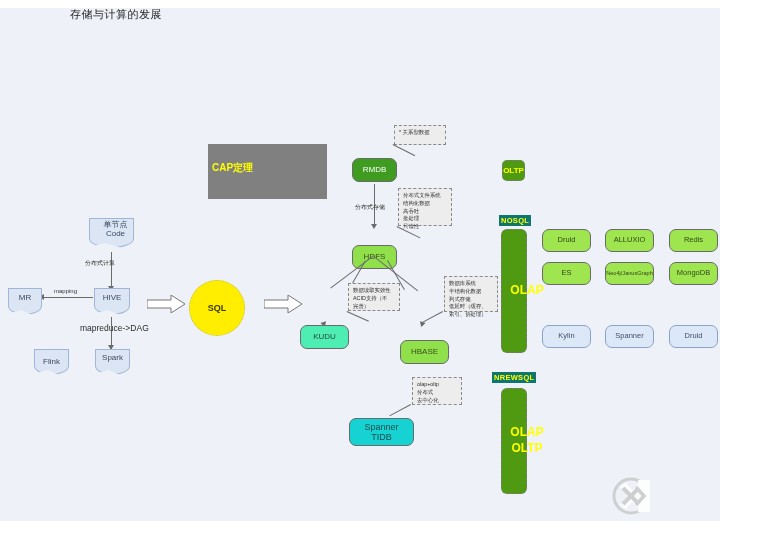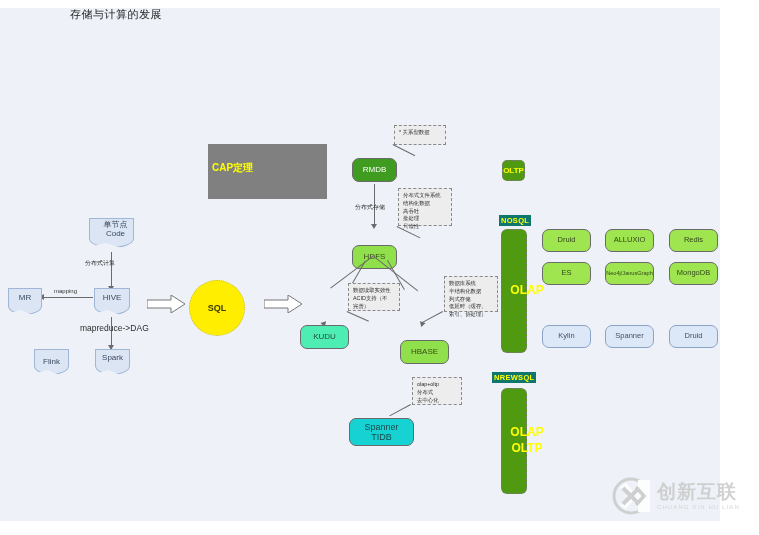--- a/index.html
+++ b/index.html
@@ -292,19 +292,15 @@
   </div>
 
   <div class="watermark">
     <svg width="40" height="40" viewBox="0 0 40 40">
       <circle cx="20" cy="20" r="17" fill="none" stroke="#c9c9c9" stroke-width="3"></circle>
       <path d="M31 9 L12 31 M12 9 L31 31" stroke="#ffffff" stroke-width="7" fill="none"></path>
       <path d="M12 12 L28 28 M28 12 L12 28" stroke="#c9c9c9" stroke-width="4" fill="none"></path>
       <rect x="27" y="4" width="12" height="32" fill="#ffffff"></rect>
       <path d="M25 11 L33 20 L25 29" stroke="#c9c9c9" stroke-width="3.5" fill="none"></path>
     </svg>
-    <div class="wm-text">
-      <span class="wm-cn">创新互联</span>
-      <span class="wm-en">CHUANG XIN HU LIAN</span>
-    </div>
   </div>
 
 </div>
 
 </body></html>

